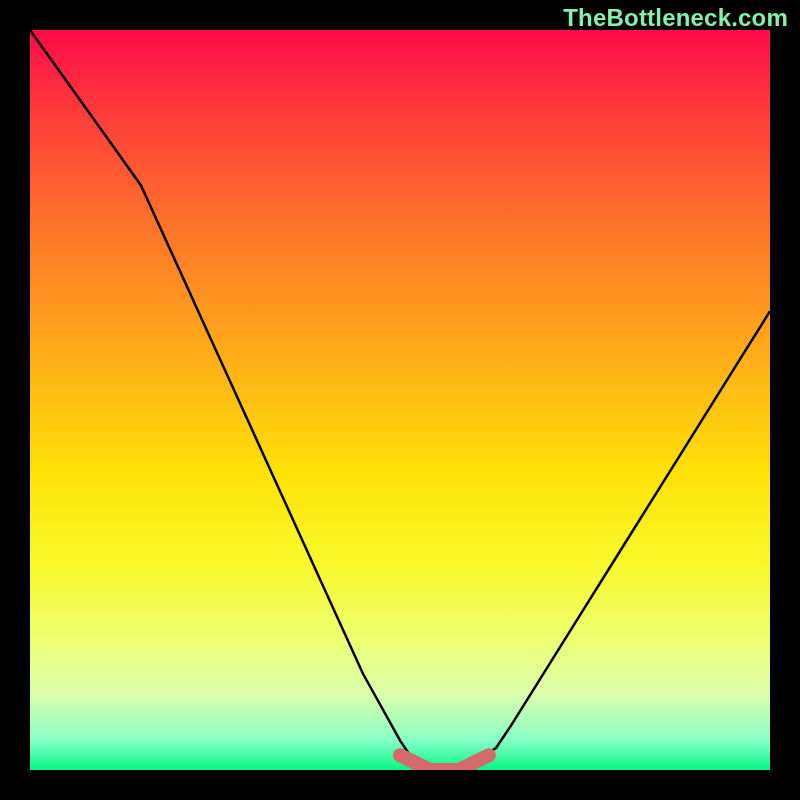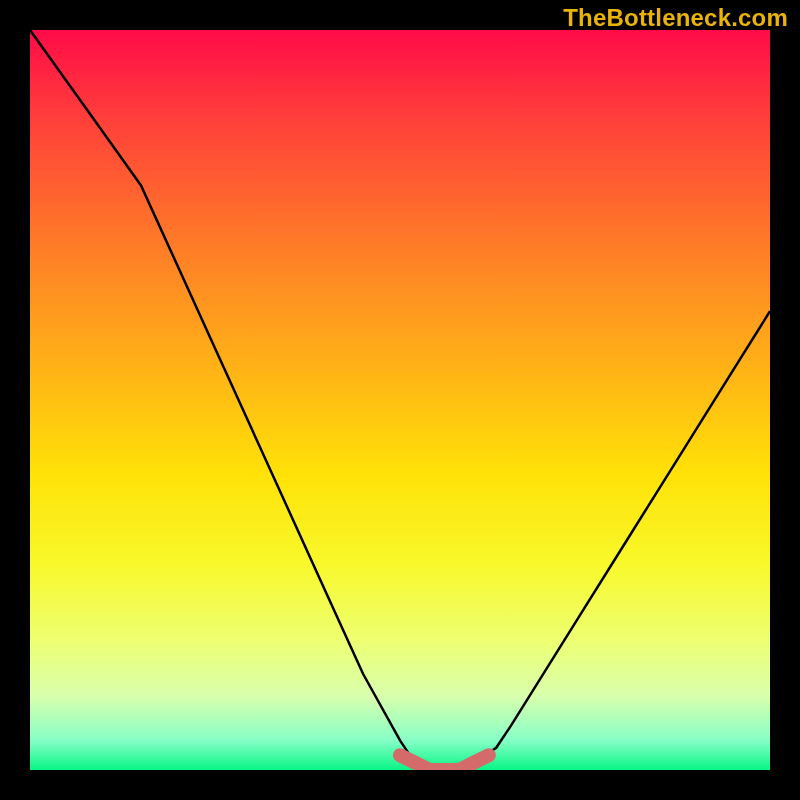--- a/index.html
+++ b/index.html
@@ -14,21 +14,21 @@
   .frame {
     position: relative;
     width: 800px;
     height: 800px;
     background: #000;
   }
   .watermark {
     position: absolute;
     top: 4px;
     right: 12px;
-    color: #eab308;
+    color: #86efac;
     font-size: 24px;
     font-weight: 600;
     letter-spacing: 0.2px;
     z-index: 20;
     user-select: none;
   }
   .plot-area {
     position: absolute;
     left: 30px;
     top: 30px;

